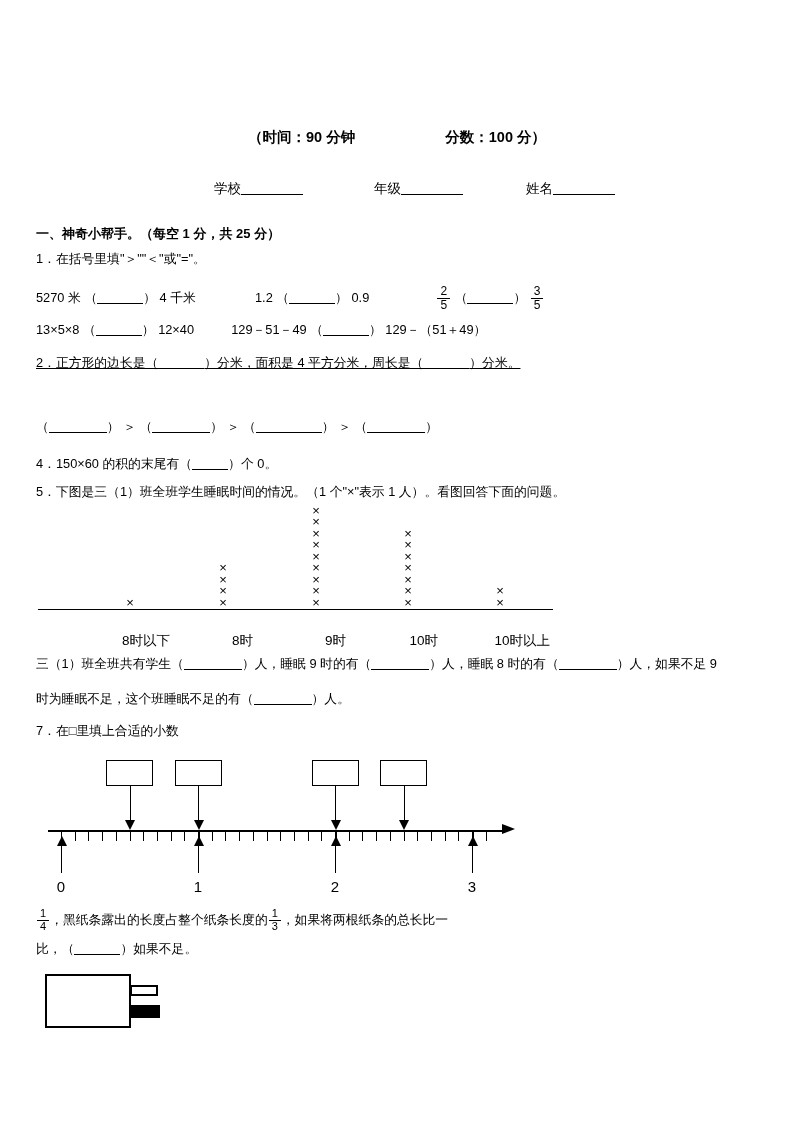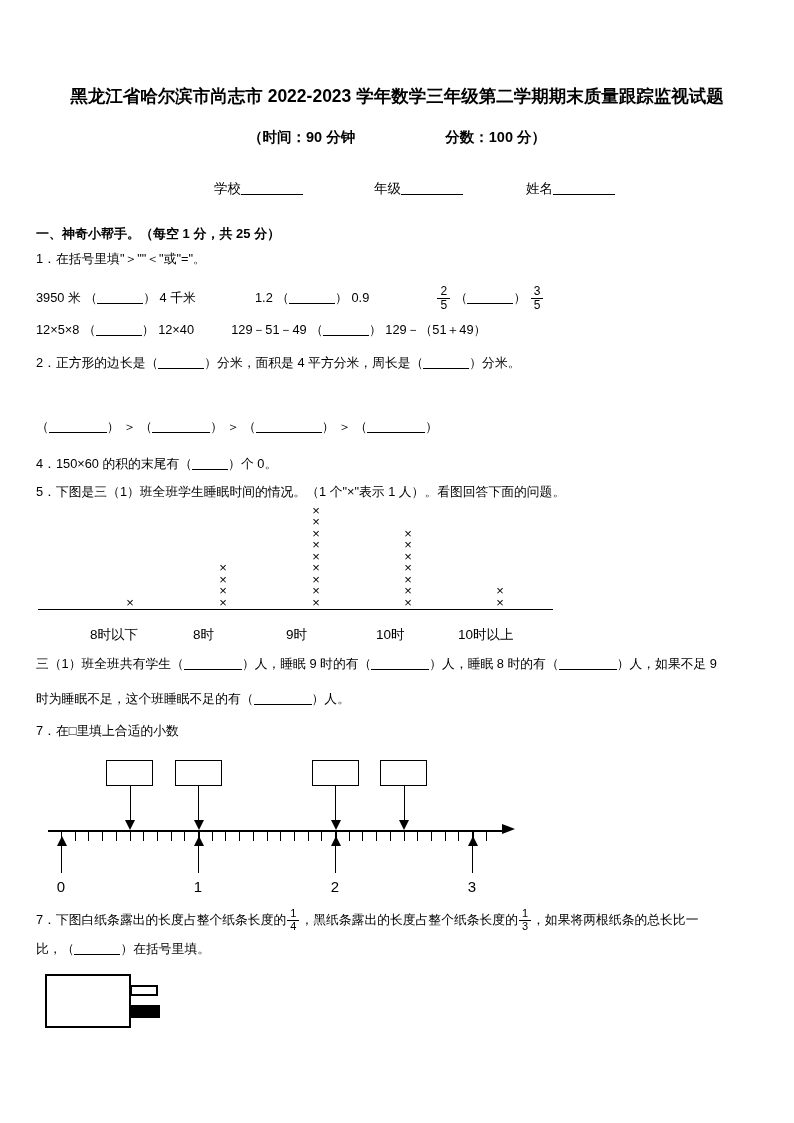--- a/index.html
+++ b/index.html
@@ -147,22 +147,22 @@
     align-items: center;
     line-height: 11.5px;
   }
   .picto-col .xmark {
     font-size: 13px;
     font-family: "Liberation Sans", "DejaVu Sans", sans-serif;
     height: 11.5px;
   }
   .picto-label {
     position: absolute;
-    top: 130px;
-    text-align: left;
+    top: 136px;
+    text-align: right;
     font-size: 13.5px;
     font-family: "Liberation Sans", "DejaVu Sans", sans-serif;
     white-space: nowrap;
   }
 
   
   .numline {
     position: absolute;
     left: 36px;
     top: 745px;
@@ -270,69 +270,68 @@
     width: 30px;
     height: 13px;
     background: #000;
   }
 </style>
 </head>
 <body>
 
 <div class="page">
 
-  <div class="doc-title">黑龙江省哈尔滨市尚志市 2022-2023 学年数学三年级第二学期期末质量跟踪监视试题</div>
 
   <div class="subtitle-row">
     <span>（时间：90 分钟</span>
     <span class="gap"></span>
     <span>分数：100 分）</span>
   </div>
 
   <div class="info-line">
     <span class="info-item school"><span>学校</span><span class="blank"></span></span>
     <span class="info-item grade"><span>年级</span><span class="blank"></span></span>
     <span class="info-item name"><span>姓名</span><span class="blank"></span></span>
   </div>
 
   <div class="sec-head" style="top:225px;">一、神奇小帮手。（每空 1 分，共 25 分）</div>
 
   <div class="qline" style="top:250px;">1．在括号里填"＞""＜"或"="。</div>
 
   <div class="qline" style="top:285px;">
-    <span>3950 米</span>
+    <span>5270 米</span>
     <span>（</span><span class="blk w5"></span><span>）</span>
     <span>4 千米</span>
     <span style="display:inline-block;width:52px;"></span>
     <span>1.2</span>
     <span>（</span><span class="blk w5"></span><span>）</span>
     <span>0.9</span>
     <span style="display:inline-block;width:60px;"></span>
     <span class="frac">
       <span class="num">2</span>
       <span class="den">5</span>
     </span>
     <span>（</span><span class="blk w5"></span><span>）</span>
     <span class="frac">
       <span class="num">3</span>
       <span class="den">5</span>
     </span>
   </div>
 
   <div class="qline" style="top:321px;">
-    <span>12×5×8</span>
+    <span>13×5×8</span>
     <span>（</span><span class="blk w5"></span><span>）</span>
     <span>12×40</span>
     <span style="display:inline-block;width:30px;"></span>
     <span>129－51－49</span>
     <span>（</span><span class="blk w5"></span><span>）</span>
     <span>129－（51＋49）</span>
   </div>
 
-  <div class="qline" style="top:354px;">
+  <div class="qline" style="top:354px;text-decoration:underline;">
     <span>2．正方形的边长是（</span><span class="blk w5"></span><span>）分米，面积是 4 平方分米，周长是（</span><span class="blk w5"></span><span>）分米。</span>
   </div>
 
   <div class="qline" style="top:418px;">
     <span>（</span><span class="blk w6"></span><span>）</span>
     <span>＞</span>
     <span>（</span><span class="blk w6"></span><span>）</span>
     <span>＞</span>
     <span>（</span><span class="blk w7"></span><span>）</span>
     <span>＞</span>
@@ -476,24 +475,24 @@
     <div class="nl-upstem" style="left:299px; top:100px; height:28px;"></div>
     <div class="nl-uphead" style="left:294.5px; top:91px;"></div>
     <div class="nl-lbl" style="left:289px;">2</div>
 
     <div class="nl-upstem" style="left:436px; top:100px; height:28px;"></div>
     <div class="nl-uphead" style="left:431.5px; top:91px;"></div>
     <div class="nl-lbl" style="left:426px;">3</div>
   </div>
 
   <div class="qline" style="top:908px;">
-    <span>7．下图白纸条露出的长度占整个纸条长度的</span><span class="frac small"><span class="num">1</span><span class="den">4</span></span><span>，黑纸条露出的长度占整个纸条长度的</span><span class="frac small"><span class="num">1</span><span class="den">3</span></span><span>，如果将两根纸条的总长比一</span>
+    <span class="frac small"><span class="num">1</span><span class="den">4</span></span><span>，黑纸条露出的长度占整个纸条长度的</span><span class="frac small"><span class="num">1</span><span class="den">3</span></span><span>，如果将两根纸条的总长比一</span>
   </div>
   <div class="qline" style="top:940px;">
-    <span>比，（</span><span class="blk w5"></span><span>）在括号里填。</span>
+    <span>比，（</span><span class="blk w5"></span><span>）如果不足。</span>
   </div>
 
   <div class="strips">
     <div class="strip-body"></div>
     <div class="strip-white"></div>
     <div class="strip-black"></div>
   </div>
 
 </div>
 

